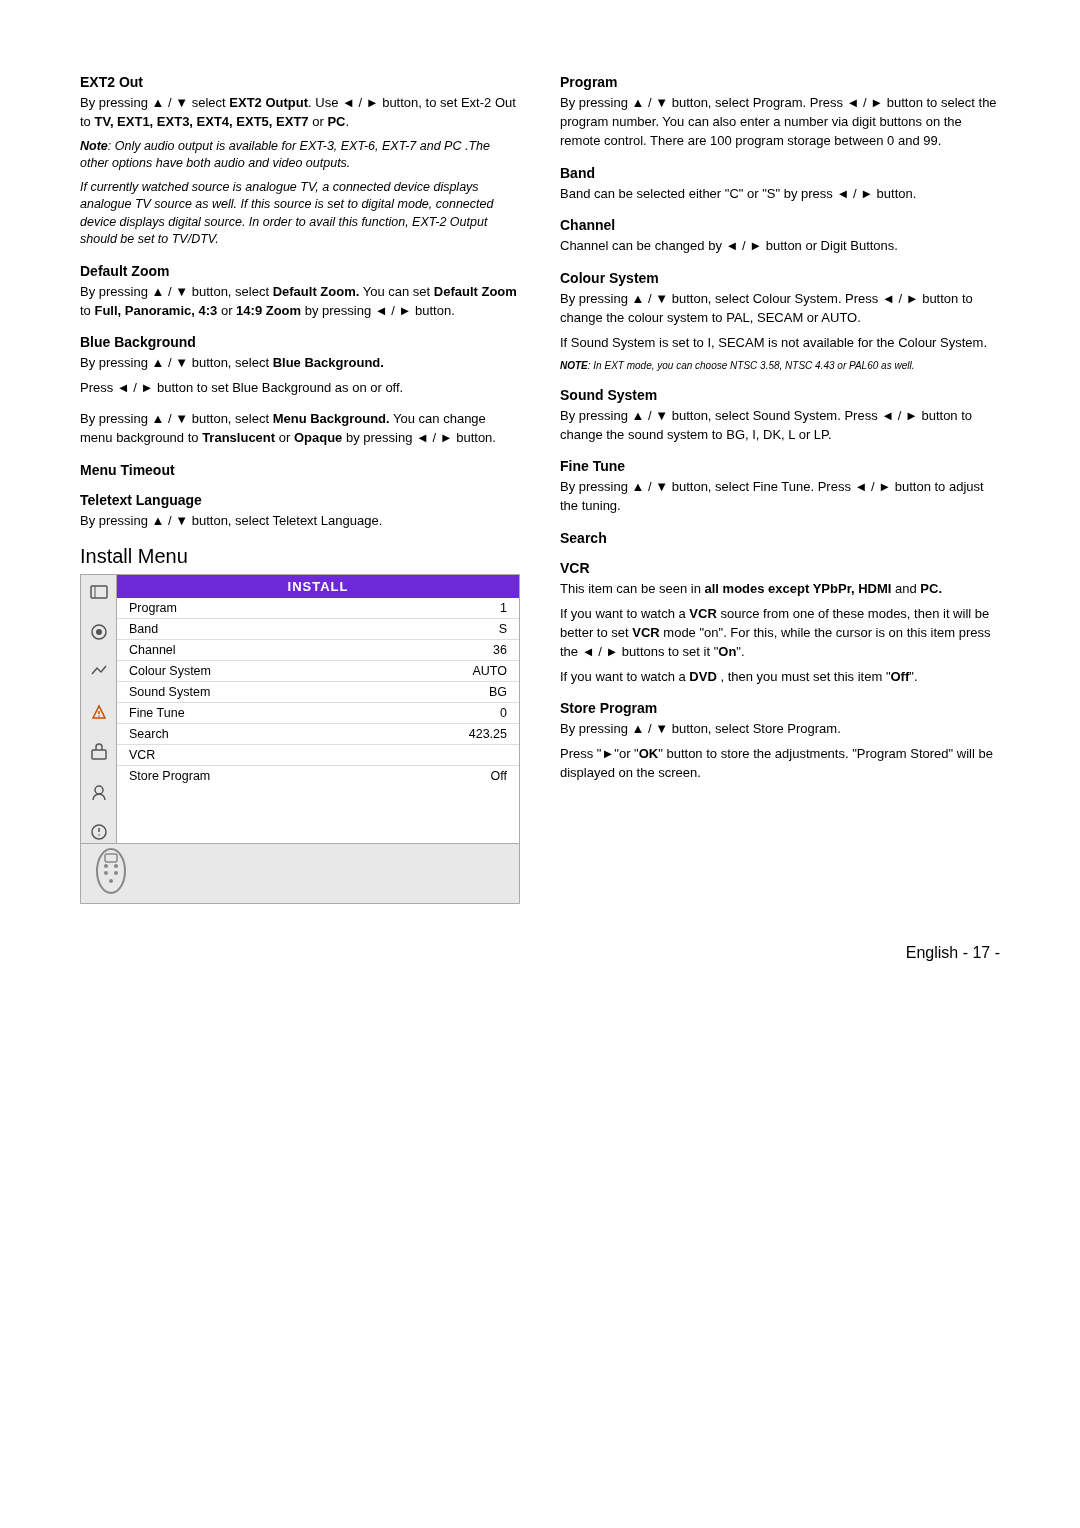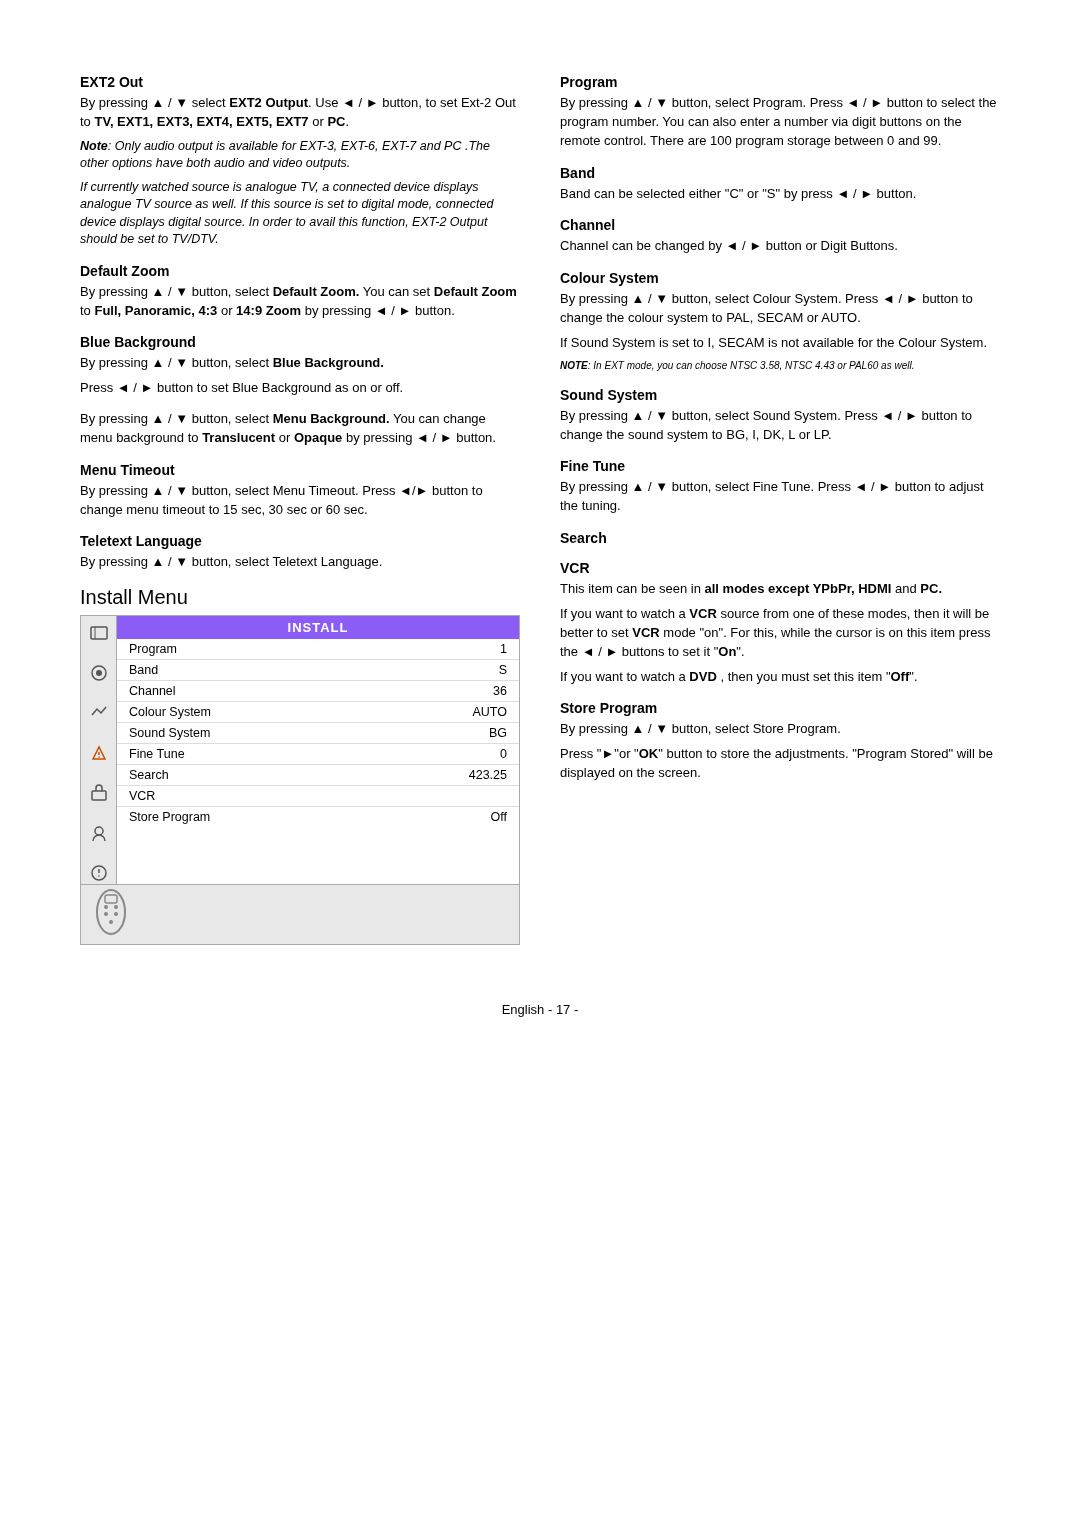--- a/index.html
+++ b/index.html
@@ -8,21 +8,21 @@
       font-family: Arial, Helvetica, sans-serif;
       font-size: 13px;
       color: #000;
       width: 1080px;
       min-height: 1528px;
       padding: 60px 80px;
     }
     .page-container {
       display: flex;
       flex-direction: column;
-      gap: 17px;
+      gap: 0;
     }
     .columns {
       display: flex;
       gap: 40px;
     }
     .col-left {
       flex: 1;
     }
     .col-right {
       flex: 1;
@@ -82,21 +82,21 @@
       display: flex;
       align-items: center;
       justify-content: center;
       font-size: 14px;
     }
     .install-table-container {
       flex: 1;
       border: 1px solid #aaa;
     }
     .install-header {
-      background: #8b5cf6;
+      background: #6d28d9;
       color: #fff;
       text-align: center;
       font-weight: bold;
       font-size: 13px;
       padding: 4px 0;
       letter-spacing: 1px;
       text-transform: uppercase;
     }
     .install-row {
       display: flex;
@@ -117,23 +117,23 @@
       height: 60px;
       display: flex;
       align-items: center;
       padding-left: 10px;
     }
     .bottom-icon {
       font-size: 20px;
       color: #666;
     }
     .page-footer {
-      text-align: center;
+      text-align: right;
       margin-top: 40px;
-      font-size: 13px;
+      font-size: 16px;
     }
     .subsection {
       margin-top: 12px;
     }
     .note-bold-italic {
       font-style: italic;
       font-size: 10px;
       line-height: 1.4;
       margin-bottom: 6px;
     }
@@ -163,21 +163,20 @@
         <p>By pressing ▲ / ▼ button, select <b>Blue Background.</b></p>
         <p>Press ◄ / ► button  to set Blue Background as on or off.</p>
       </div>
 
       <div class="subsection">
         <p>By pressing ▲ / ▼ button, select <b>Menu Background.</b> You can change menu background to <b>Translucent</b> or <b>Opaque</b> by pressing ◄ / ► button.</p>
       </div>
 
       <div class="subsection">
         <div class="section-title">Menu Timeout</div>
-        <p>By pressing ▲ / ▼  button, select Menu Timeout. Press ◄/► button to change menu timeout to 15 sec, 30 sec or 60 sec.</p>
       </div>
 
       <div class="subsection">
         <div class="section-title">Teletext Language</div>
         <p>By pressing ▲ / ▼ button, select Teletext Language.</p>
       </div>
 
       <div class="install-menu-section">
         <div class="install-menu-title">Install Menu</div>
         <div class="install-box-wrapper">

